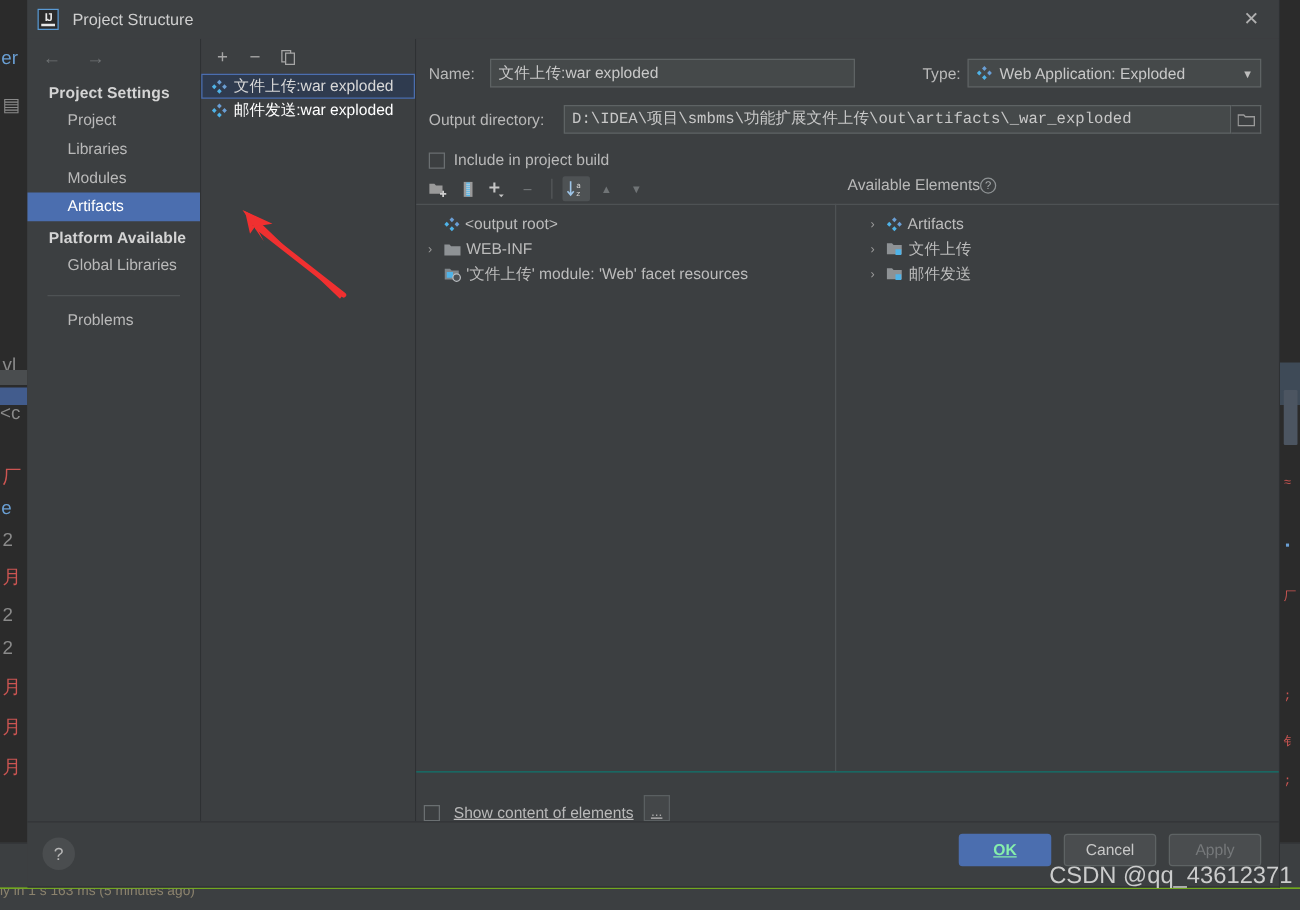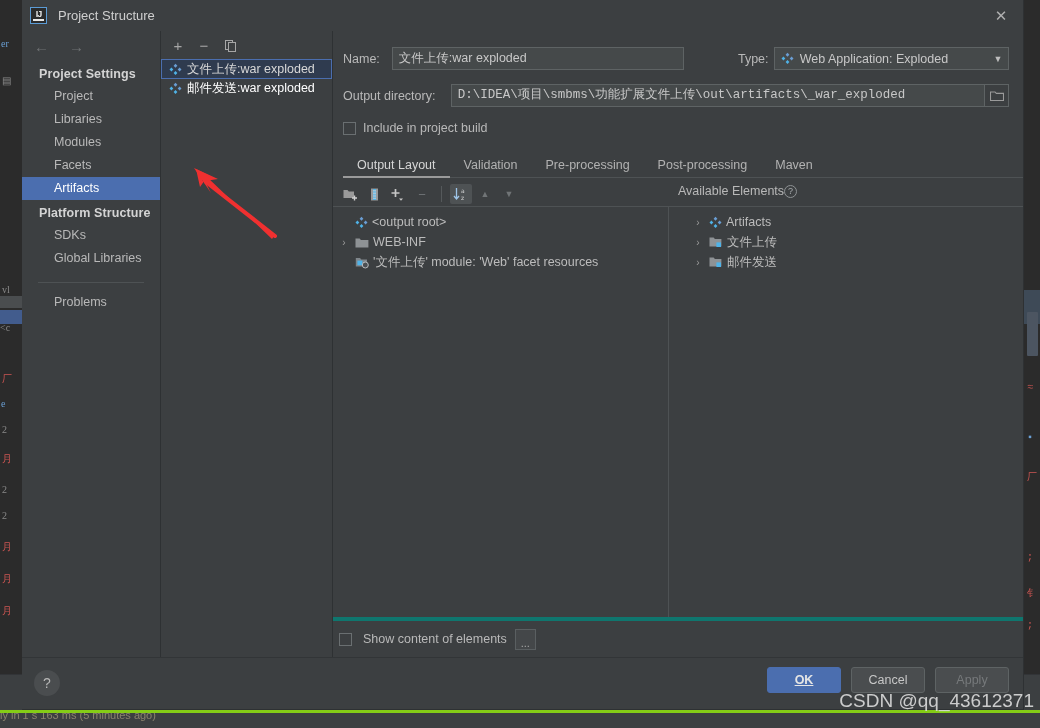--- a/index.html
+++ b/index.html
@@ -18,42 +18,42 @@
   #ide-bg {
     position: absolute; left: 0; top: 0; width: 1040px; height: 728px;
     background: #3c3f41;
   }
   .bg-strip-left {
     position: absolute; left: 0; top: 0; width: 22px; height: 710px;
     background: #2b2b2b;
     overflow: hidden;
   }
   .bg-gutter-line {
-    position: absolute; left: 2px; font-size: 10px; color: #8a8a8a;
-    font-family: Liberation Serif, serif;
+    position: absolute; left: 2px; font-size: 15px; color: #8a8a8a;
+    font-family: Liberation Sans, sans-serif;
     white-space: nowrap;
   }
   .bg-gutter-line.red { color: #cc5552; }
   .bg-gutter-line.blue { color: #6a9fd4; }
   .bg-strip-right {
     position: absolute; right: 0; top: 0; width: 16px; height: 710px;
     background: #2b2b2b; overflow: hidden;
   }
   .bg-strip-right .tk {
     position: absolute; left: 3px; font-size: 10px;
     font-family: "Liberation Mono", "DejaVu Sans Mono", monospace;
     white-space: nowrap;
   }
   .bg-scroll-thumb {
     position: absolute; right: 2px; top: 312px; width: 11px; height: 44px;
     background: #4c5561; border-radius: 1px;
   }
   .bg-statusbar {
     position: absolute; left: 0; bottom: 0; width: 1040px; height: 18px;
-    background: #3c3f41; border-top: 3px solid #84cc16;
+    background: #3c3f41; border-top: 1px solid #84cc16;
     color: #9a8f76; font-size: 11px; overflow: hidden;
   }
   .bg-statusbar span {
     position: absolute; left: 0; top: -4px; white-space: nowrap; opacity: .85;
   }
   .bg-bottom-panel {
     position: absolute; left: 0; bottom: 18px; width: 1040px; height: 36px;
     background: #3c3f41; border-top: 1px solid #323437;
   }
 
@@ -237,22 +237,22 @@
     height: 20px; display: flex; align-items: center; gap: 4px;
     font-size: 12.5px; color: #bcbcbc; white-space: nowrap; cursor: default;
   }
   .twisty {
     width: 14px; text-align: center; color: #9a9a9a; font-size: 10px; flex: none;
   }
   .twisty.empty { color: transparent; }
 
   
   .edit-bottom {
-    height: 40px; flex: none; display: flex; align-items: center;
-    padding-left: 6px; gap: 8px; border-top: 4px solid #0f766e;
+    height: 40px; flex: none; display: flex; align-items: flex-end;
+    padding-left: 6px; gap: 8px; border-top: 1px solid #0f766e; text-decoration: underline;
   }
   .dots-btn {
     width: 21px; height: 21px; border: 1px solid #5a5f61; background: #444749;
     display: flex; align-items: flex-end; justify-content: center;
     font-size: 11px; color: #a8a8a8; padding-bottom: 2px; line-height: 8px;
   }
 
   
   .dialog-footer {
     height: 52px; flex: none; position: relative;
@@ -265,21 +265,21 @@
     background: #4a4d4f; color: #b7b7b7;
     font-size: 14px; line-height: 26px; text-align: center;
   }
   .btns { position: absolute; right: 14px; top: 9px; display: flex; gap: 10px; }
   .btn {
     min-width: 74px; height: 26px; line-height: 24px; text-align: center;
     font-size: 12.5px; border-radius: 3px; cursor: default;
     border: 1px solid #5e6364; background: #4a4d4f; color: #c7c7c7;
     padding: 0 10px;
   }
-  .btn.primary { background: #4b6eaf; border-color: #4b6eaf; color: #e5e5e5; font-weight: bold; text-decoration: underline; }
+  .btn.primary { background: #4b6eaf; border-color: #4b6eaf; color: #86efac; font-weight: bold; text-decoration: underline; }
   .btn.disabled { color: #76797b; }
 
   
   .ic { flex: none; display: inline-block; position: relative; }
   .ic-artifact { width: 13px; height: 13px; }
   .ic-folder { width: 14px; height: 11px; }
   .ic-module { width: 14px; height: 12px; }
 
   
   #annot-arrow { position: absolute; left: 180px; top: 160px; pointer-events: none; }
@@ -346,25 +346,23 @@
     <div class="nav-pane">
       <div class="nav-arrows">
         <span class="arw">←</span>
         <span class="arw">→</span>
       </div>
 
       <div class="nav-group-title">Project Settings</div>
       <div class="nav-item">Project</div>
       <div class="nav-item">Libraries</div>
       <div class="nav-item">Modules</div>
-      <div class="nav-item">Facets</div>
       <div class="nav-item selected">Artifacts</div>
 
-      <div class="nav-group-title">Platform Structure</div>
-      <div class="nav-item">SDKs</div>
+      <div class="nav-group-title">Platform Available</div>
       <div class="nav-item">Global Libraries</div>
 
       <div class="nav-sep"></div>
       <div class="nav-item">Problems</div>
     </div>
 
     <div class="list-pane">
       <div class="list-toolbar">
         <div class="tb-btn">+</div>
         <div class="tb-btn">−</div>
@@ -431,27 +429,20 @@
             </svg>
           </div>
         </div>
 
         <div class="row" style="margin-top:14px;">
           <span class="cbx"></span>
           <span class="lbl">Include in project build</span>
         </div>
       </div>
 
-      <div class="tabs">
-        <div class="tab active">Output Layout</div>
-        <div class="tab">Validation</div>
-        <div class="tab">Pre-processing</div>
-        <div class="tab">Post-processing</div>
-        <div class="tab">Maven</div>
-      </div>
 
       <div class="layout-toolbar">
         <div class="tbi">
           <svg width="15" height="13" viewBox="0 0 15 13">
             <path d="M0.5 2 L4.5 2 L5.8 3.4 L11 3.4 L11 10 L0.5 10 Z" fill="#9a9a9a"></path>
             <path d="M11.5 7.5 L11.5 12.5 M9 10 L14 10" stroke="#cfcfcf" stroke-width="1.4"></path>
           </svg>
         </div>
         <div class="tbi">
           <svg width="13" height="13" viewBox="0 0 13 13">

